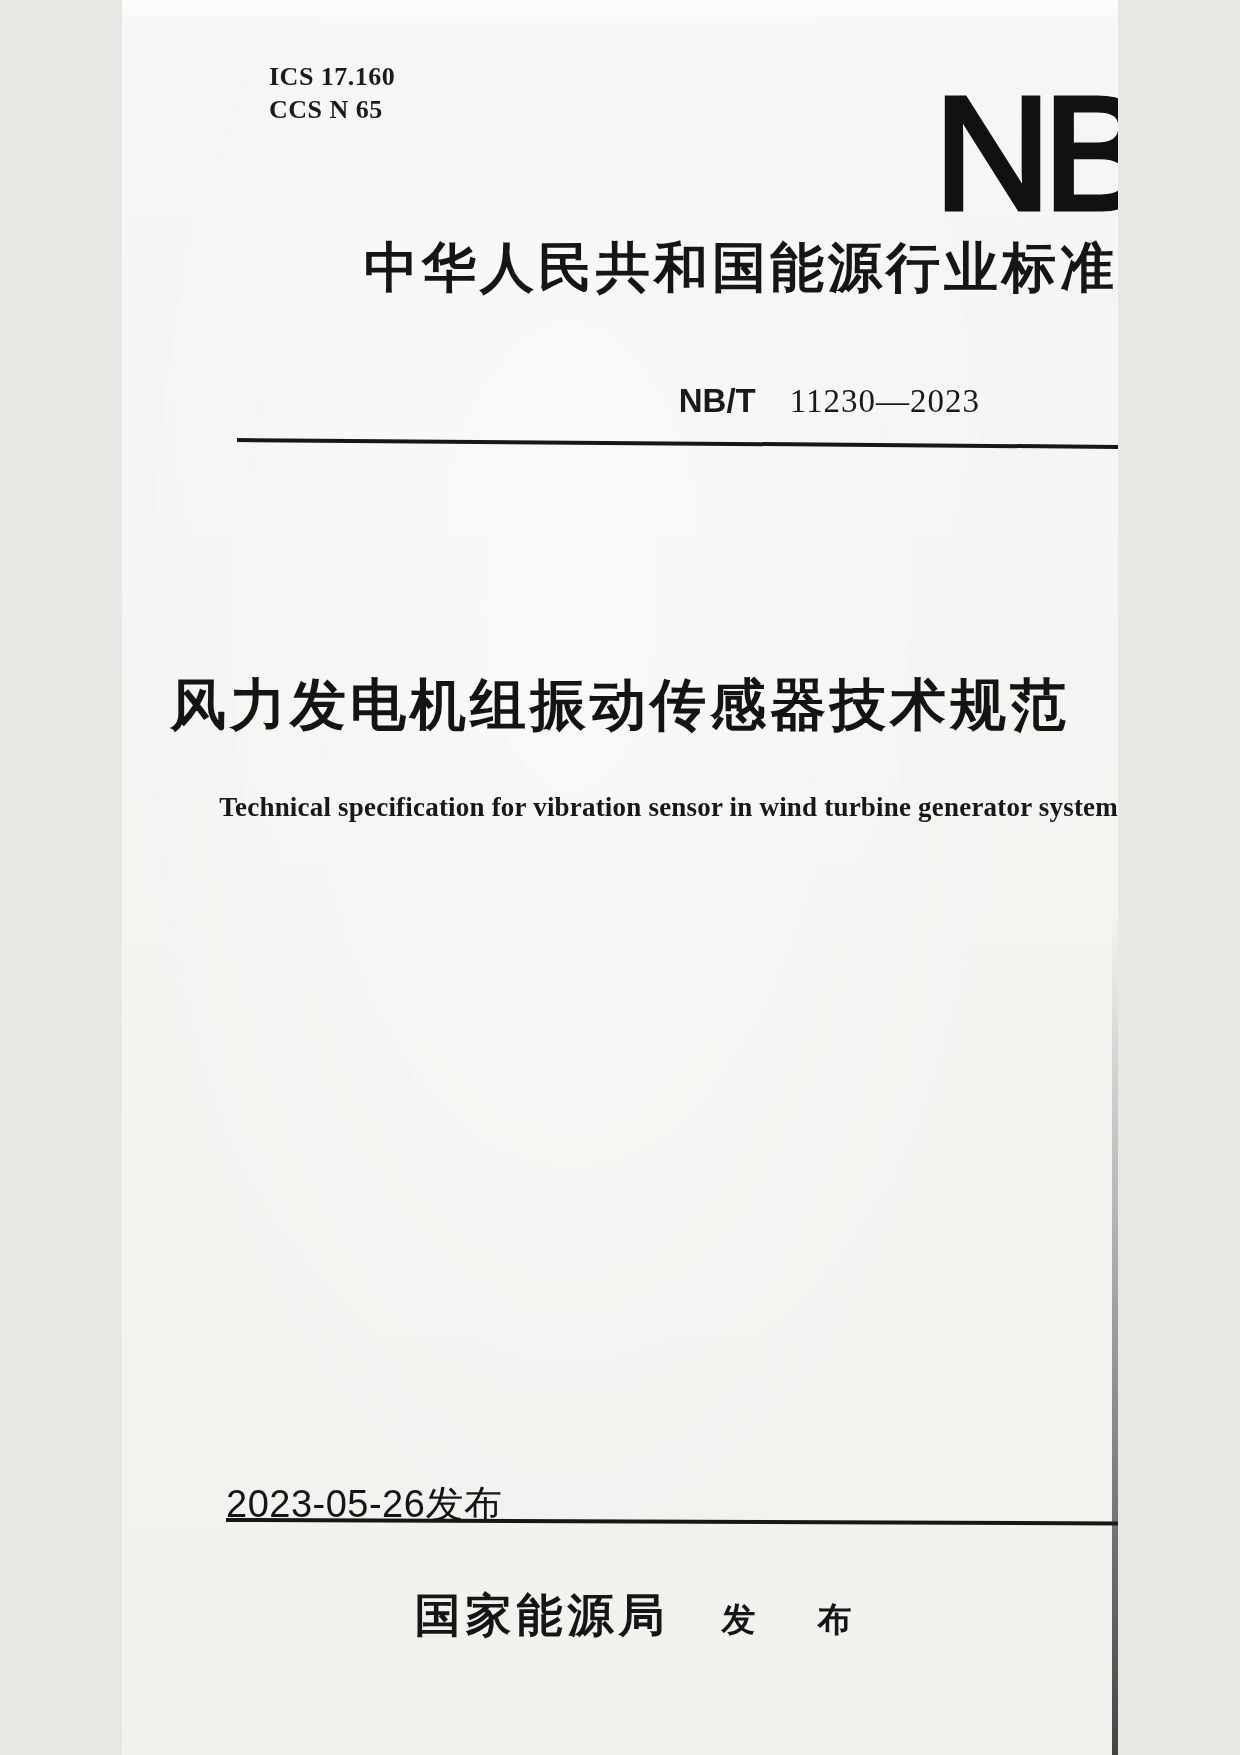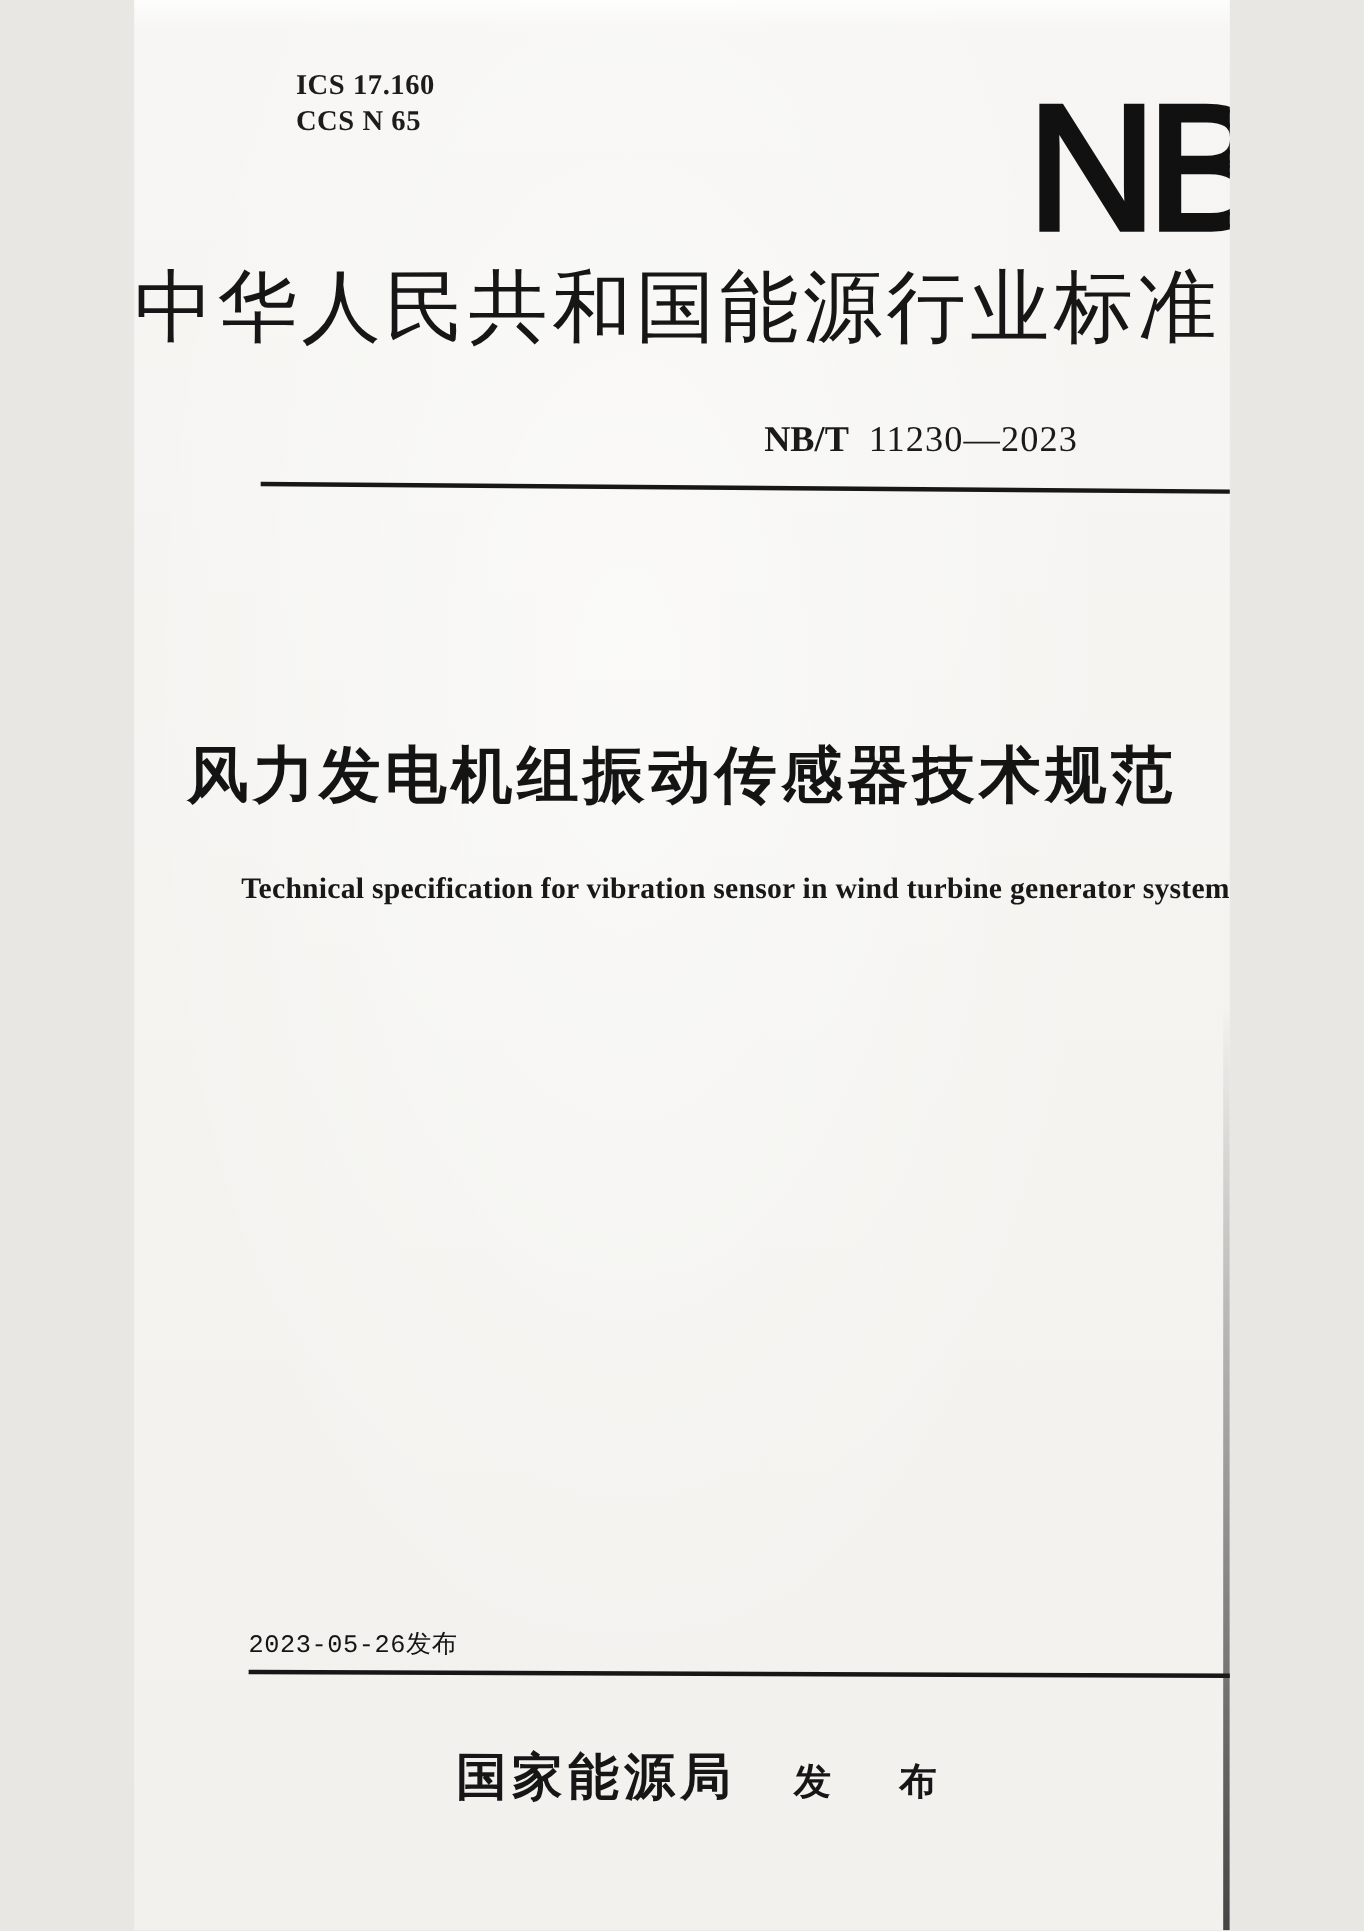--- a/index.html
+++ b/index.html
@@ -58,40 +58,40 @@
     letter-spacing: -8px;
     -webkit-text-stroke: 5px #111;
     color: #111;
   }
 
   .std-title {
     position: absolute;
     left: 0;
     width: 100%;
     top: 232px;
-    text-align: left;
-    font-weight: normal;
-    font-size: 72px;
+    text-align: right;
+    font-weight: bold;
+    font-size: 54px;
     letter-spacing: 4px;
     white-space: nowrap;
     color: #161616;
   }
 
   .std-code {
     position: absolute;
     right: 138px;
     top: 382px;
     font-size: 33px;
     white-space: nowrap;
     color: #1a1a1a;
   }
   .std-code .prefix {
     font-weight: bold;
-    font-family: Liberation Serif, serif;
-    margin-right: 18px;
+    font-family: Liberation Sans, sans-serif;
+    margin-right: 34px;
   }
   .std-code .number {
     font-family: Liberation Serif, serif;
     letter-spacing: 1px;
   }
 
   .rule {
     position: absolute;
     background: #171717;
     height: 4px;
@@ -139,22 +139,22 @@
     color: #181818;
   }
 
   .dates {
     position: absolute;
     left: 104px;
     right: 134px;
     top: 1479px;
     display: flex;
     justify-content: space-between;
-    font-family: Liberation Mono, monospace;
-    font-size: 23px;
+    font-family: Liberation Sans, sans-serif;
+    font-size: 38px;
     font-weight: 500;
     letter-spacing: 0.5px;
     white-space: nowrap;
     color: #151515;
   }
 
   .publisher {
     position: absolute;
     left: 0;
     width: 100%;

